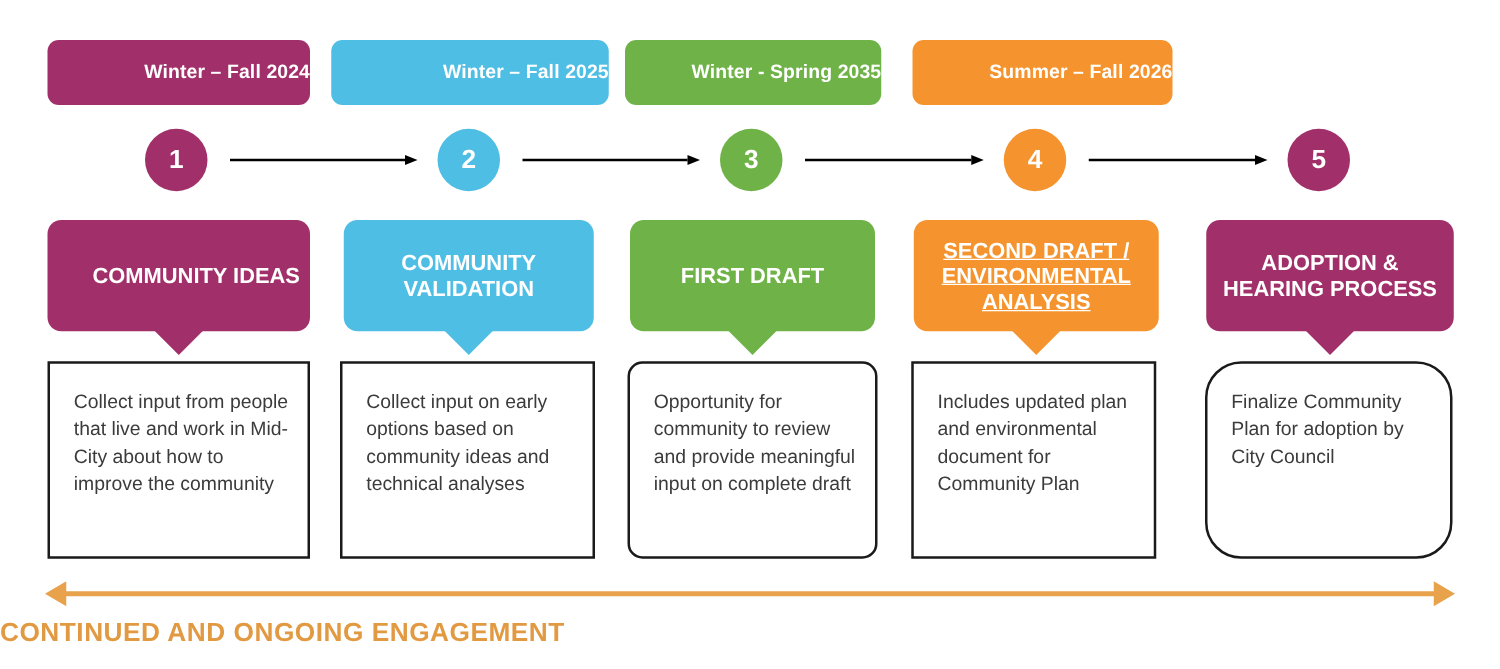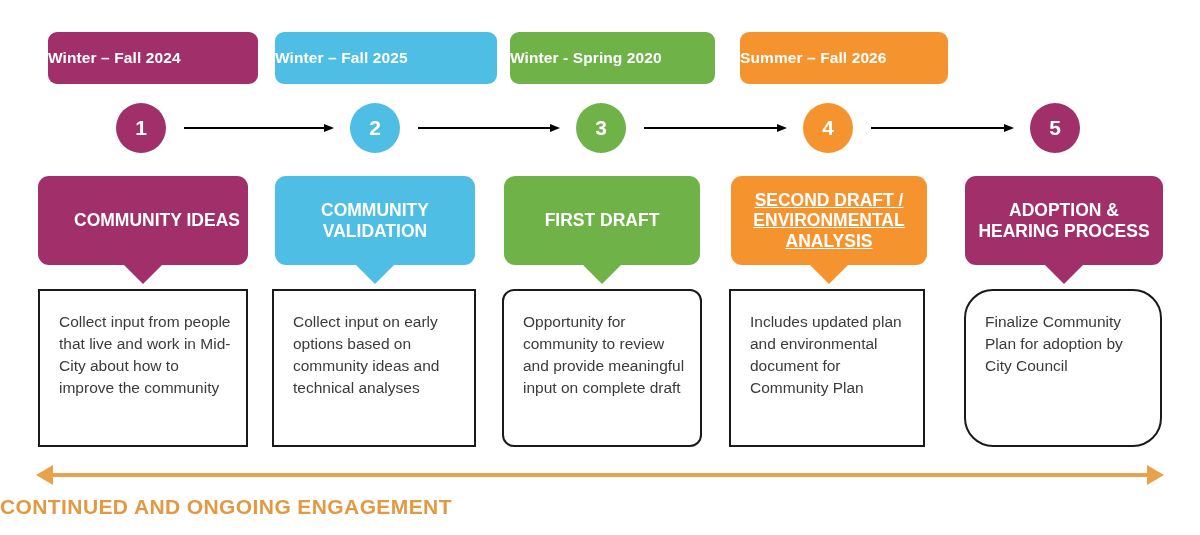--- a/index.html
+++ b/index.html
@@ -27,28 +27,27 @@
     width: 1200px;
     height: 52px;
   }
   .pill {
     position: absolute;
     top: 0;
     height: 52px;
     border-radius: 9px;
     display: flex;
     align-items: center;
-    justify-content: flex-start;
+    justify-content: flex-end;
     color: #ffffff;
     font-size: 15.5px;
     font-weight: bold;
     letter-spacing: 0.1px;
     white-space: nowrap;
     box-sizing: border-box;
-    margin-left: 10px;
   }
 
   
   .steps-row {
     position: absolute;
     top: 103px;
     left: 0;
     width: 1200px;
     height: 52px;
   }
@@ -196,21 +195,21 @@
 <div id="diagram">
 
   <div class="pill-row">
     <div class="pill" style="left: 38px; width: 210px; background: rgb(161, 48, 106);">
       <span>Winter – Fall 2024</span>
     </div>
     <div class="pill" style="left: 265px; width: 222px; background: rgb(79, 190, 228);">
       <span>Winter – Fall 2025</span>
     </div>
     <div class="pill" style="left: 500px; width: 205px; background: rgb(111, 179, 72);">
-      <span>Winter - Spring 2020</span>
+      <span>Winter - Spring 2035</span>
     </div>
     <div class="pill" style="left: 730px; width: 208px; background: rgb(245, 148, 46);">
       <span>Summer – Fall 2026</span>
     </div>
   </div>
 
   <div class="steps-row">
     <div class="circle" style="left: 116px; background: rgb(161, 48, 106);">
       <span>1</span>
     </div>

